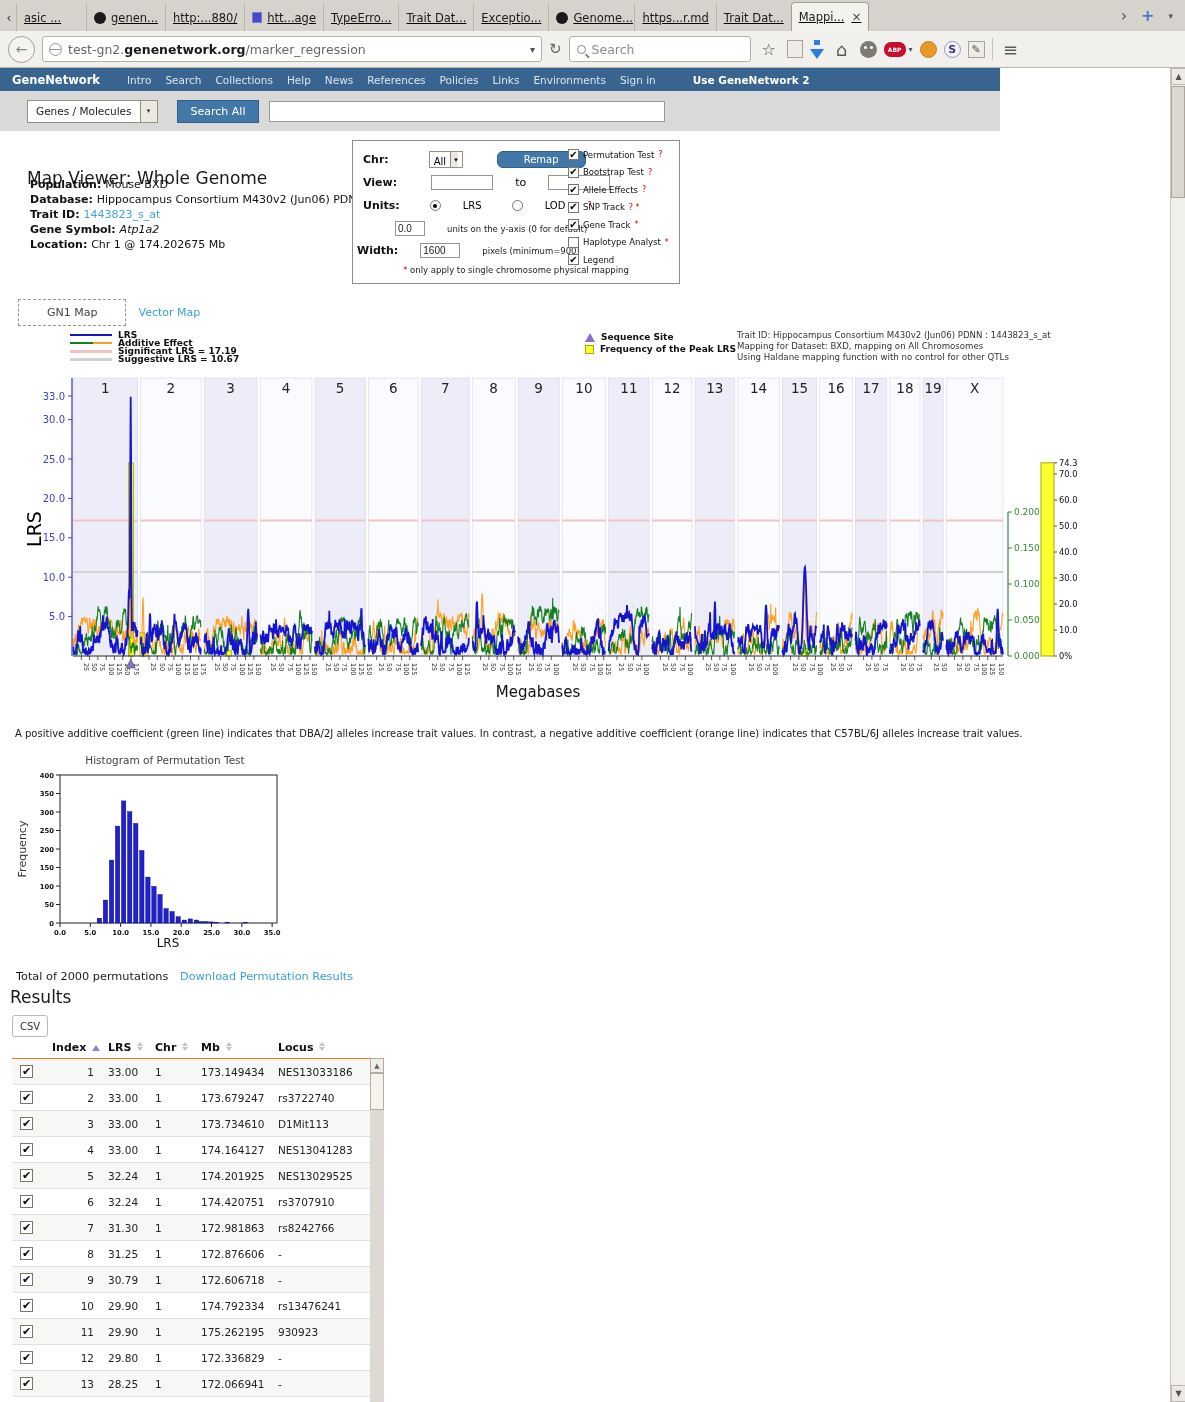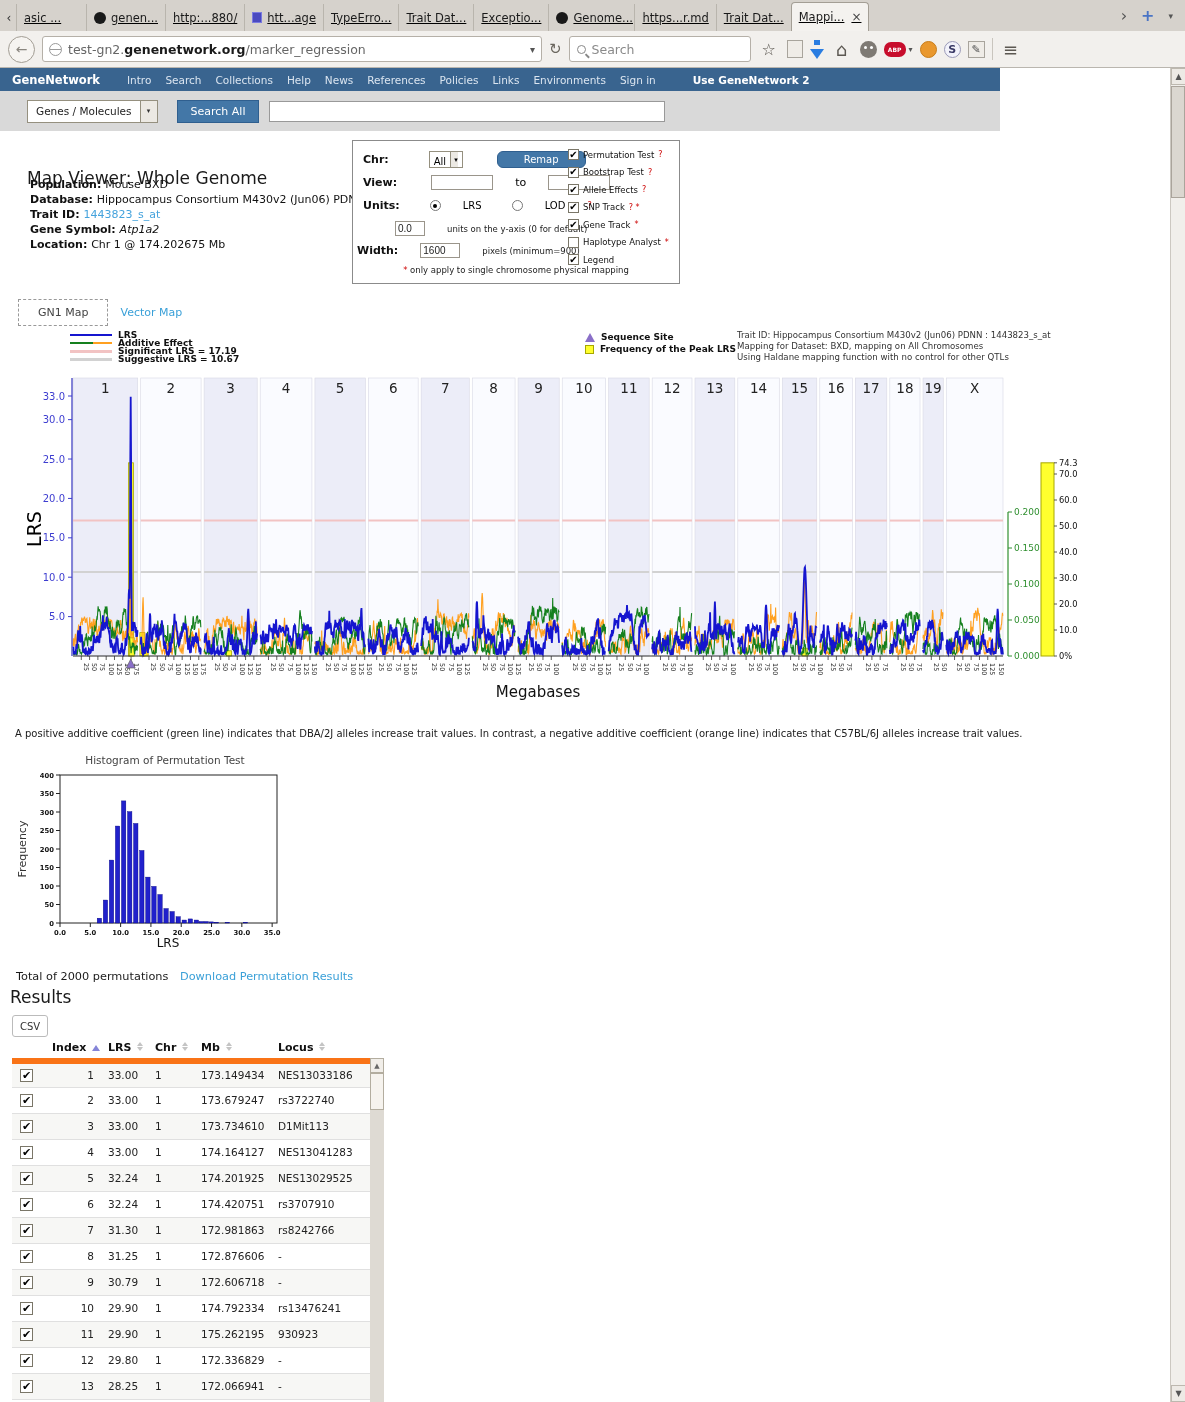--- a/index.html
+++ b/index.html
@@ -69,21 +69,21 @@
   .radio.sel::after { content:""; position:absolute; left:2.5px; top:2.5px; width:4px; height:4px; border-radius:50%; background:#000; }
   .sup-red { color:#cc0000; font-size:8px; vertical-align:super; }
   .small-note { font-size:8.5px; color:#222; }
   .cb { width:11px; height:11px; border:1px solid #7a7668; background:#fff; display:inline-flex; align-items:center; justify-content:center; font-size:10px; font-weight:bold; color:#000; line-height:1; flex:0 0 auto; }
   .ctl-checks { position:absolute; left:215px; top:8px; }
   .ctl-check-item { display:flex; align-items:center; gap:4px; margin-bottom:6.5px; font-size:8.5px; color:#111; }
   .ctl-footnote { position:absolute; left:0; width:100%; top:124px; text-align:center; font-size:8.5px; color:#222; }
   .red { color:#cc0000; }
 
   .map-tabs { position:absolute; left:18px; top:168px; display:flex; align-items:center; }
-  .gn1-tab { border:1px dashed #999; padding:6px 19px; font-size:11px; color:#444; background:#fff; }
+  .gn1-tab { border:1px dashed #999; padding:6px 28px; font-size:11px; color:#444; background:#fff; }
   .vector-tab { margin-left:12px; font-size:11px; color:#3aa0d8; }
 
   .legend { position:absolute; left:70px; top:200px; font-size:9px; font-weight:bold; color:#111; }
   .leg-row { display:flex; align-items:center; height:8px; margin-bottom:0px; }
   .leg-line { width:42px; height:2px; margin-right:6px; }
   .legend2 { position:absolute; left:585px; top:200px; font-size:9px; font-weight:bold; color:#111; }
   .leg2-row { display:flex; align-items:center; gap:6px; height:12px; }
   .tri { width:0; height:0; border-left:5px solid transparent; border-right:5px solid transparent; border-bottom:9px solid #8a6fc8; }
   .ybox { width:9px; height:9px; background:#ffff2e; border:1px solid #a8a800; }
   .trait-info { position:absolute; left:737px; top:199px; font-size:8.6px; color:#333; line-height:11px; }
@@ -91,21 +91,21 @@
   .genome-wrap { position:absolute; left:25px; top:238px; }
   .note-text { position:absolute; left:15px; top:597px; width:1010px; font-size:10px; color:#1a1a1a; }
   .hist-wrap { position:absolute; left:15px; top:622px; }
   .perm-line { position:absolute; left:16px; top:839px; font-size:11.3px; color:#1a1a1a; }
   .perm-line .link { color:#3aa0d8; margin-left:8px; }
   .results-title { position:absolute; left:10px; top:856px; font-size:17px; color:#1a1a1a; }
   .csv-btn { position:absolute; left:12px; top:884px; width:36px; height:22px; border:1px solid #bbb; border-radius:3px; background:#fff; font-size:10px; color:#333; display:flex; align-items:center; justify-content:center; }
 
   .results-table { position:absolute; left:12px; top:908px; width:372px; }
   table { border-collapse:collapse; width:358px; table-layout:fixed; }
-  th { font-size:11px; font-weight:bold; color:#111; text-align:left; padding:2px 0 4px 0; border-bottom:6px solid #f97316; }
+  th { font-size:11px; font-weight:bold; color:#111; text-align:left; padding:2px 0 4px 0; border-bottom:1px solid #f97316; }
   td { font-size:10.5px; color:#222; height:26px; border-bottom:1px solid #e0e0e0; padding:0; }
   tr.odd td { background:#f7f7f5; }
   .sort-up { display:inline-block; width:0; height:0; border-left:4px solid transparent; border-right:4px solid transparent; border-bottom:6px solid #8585d8; margin-left:6px; }
   .sort-both { display:inline-block; margin-left:6px; }
   .sort-both i { display:block; width:0; height:0; border-left:3.5px solid transparent; border-right:3.5px solid transparent; }
   .sort-both .u { border-bottom:4px solid #c4c4c4; margin-bottom:1.5px; }
   .sort-both .d { border-top:4px solid #c4c4c4; }
   .row-cb { margin-left:8px; width:13px; height:13px; font-size:11px; }
 
   

